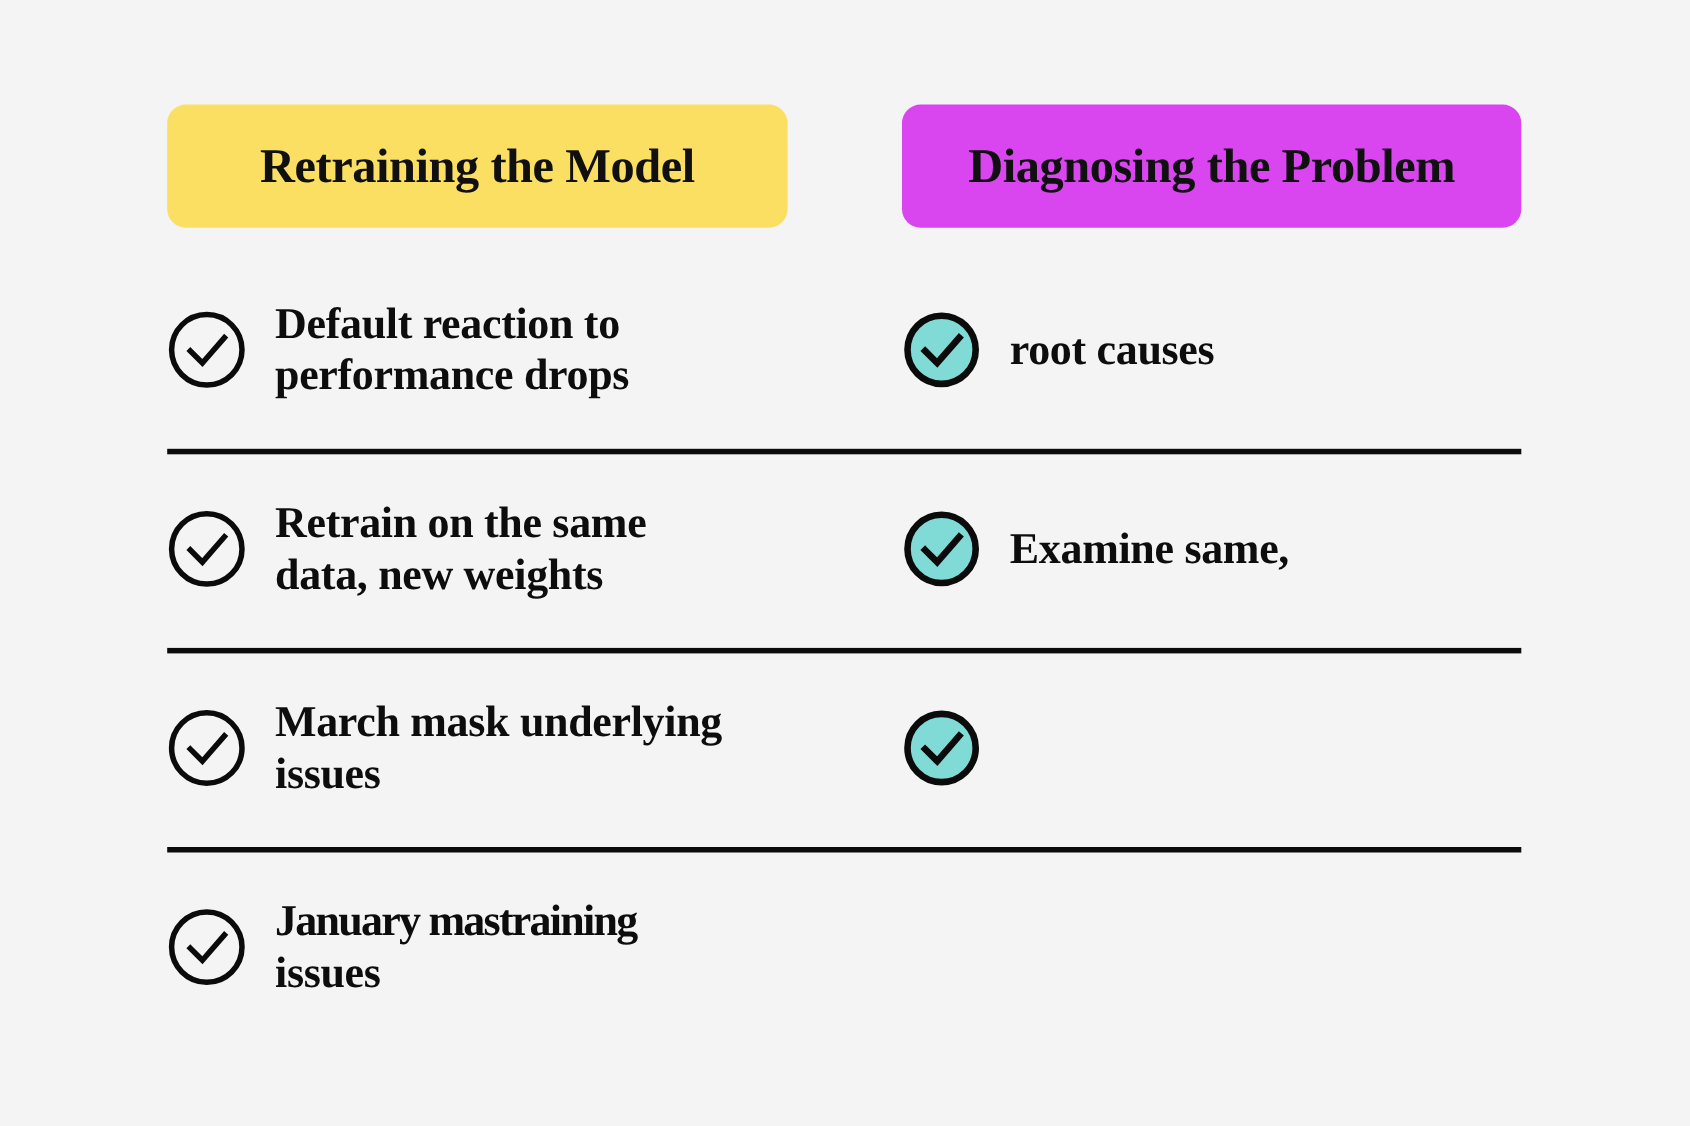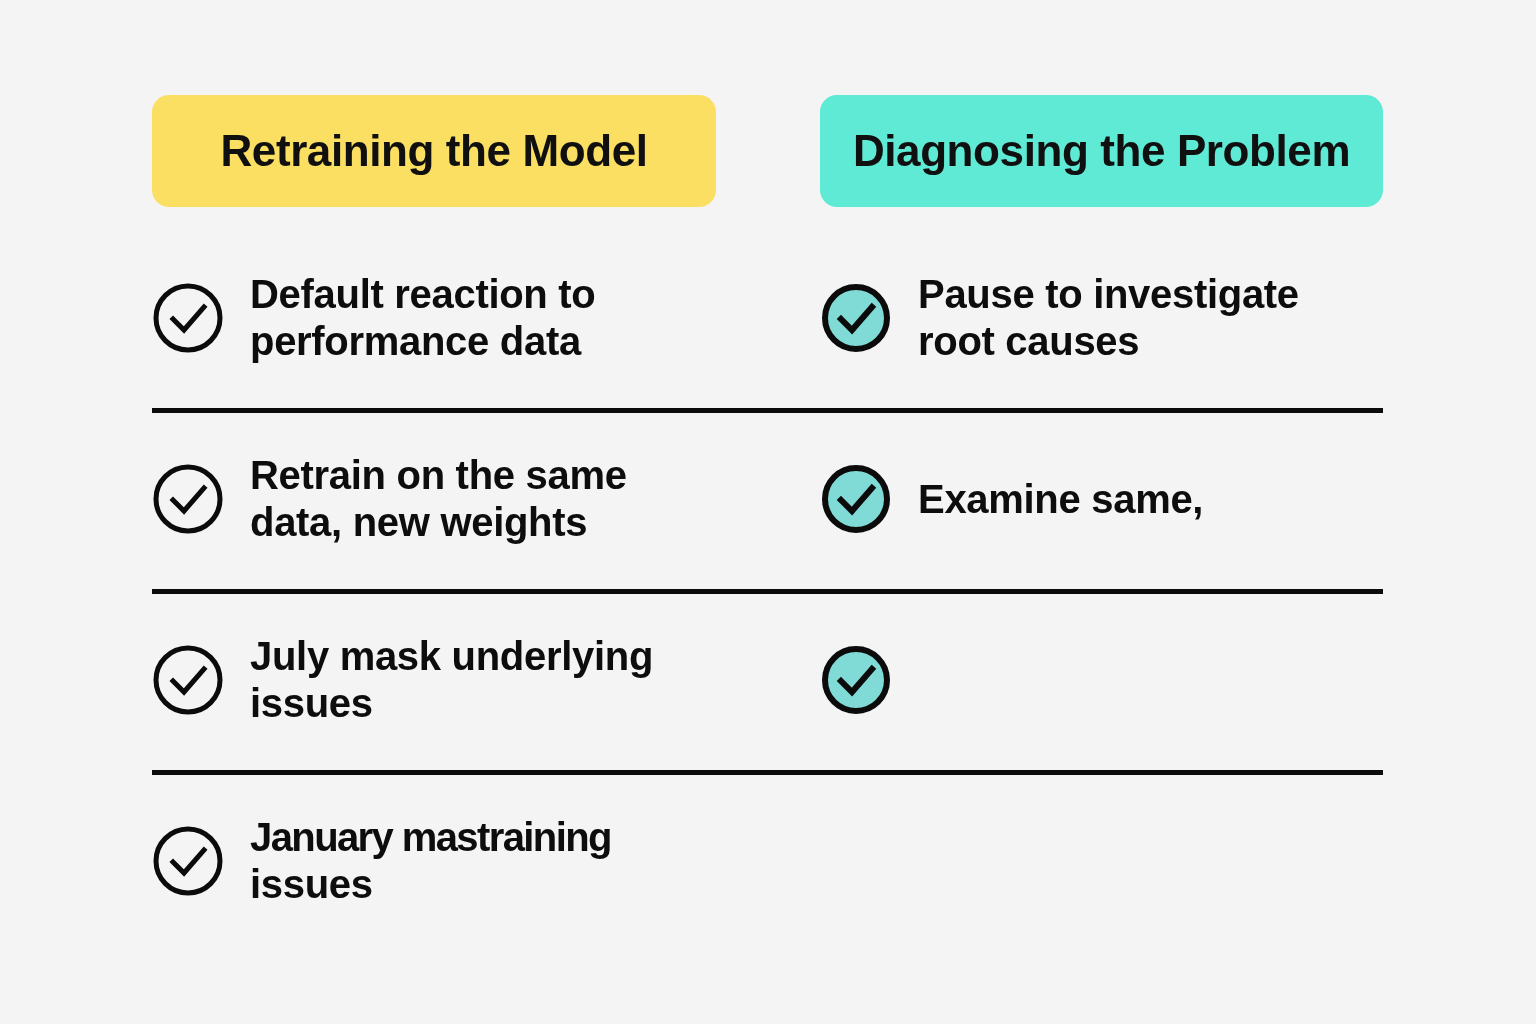--- a/index.html
+++ b/index.html
@@ -13,20 +13,21 @@
     background: #f4f4f4;
     font-family: "Liberation Sans", "DejaVu Sans", sans-serif;
     overflow: hidden;
   }
 
   .board {
     position: relative;
     width: 1536px;
     height: 1024px;
     box-sizing: border-box;
+    font-family: Liberation Serif, serif;
   }
 
   
   .headers {
     position: absolute;
     left: 152px;
     top: 95px;
     width: 1231px;
     height: 112px;
     display: flex;
@@ -39,21 +40,21 @@
     align-items: center;
     justify-content: center;
     box-sizing: border-box;
   }
   .pill-left {
     width: 564px;
     background: #fadf63;
   }
   .pill-right {
     width: 563px;
-    background: #5eead4;
+    background: #d946ef;
   }
   .pill-title {
     font-size: 44px;
     font-weight: 700;
     color: #101010;
     letter-spacing: -0.4px;
     white-space: nowrap;
     line-height: 1;
   }
 
@@ -142,32 +143,31 @@
     <div class="row">
       <div class="cell left-col">
         <span class="check">
           <svg viewBox="0 0 72 72" aria-hidden="true">
             <circle cx="36" cy="36" r="32" fill="none" stroke="#0b0b0b" stroke-width="5"></circle>
             <path d="M21 37 L32 48 L52 25" fill="none" stroke="#0b0b0b" stroke-width="5" stroke-linecap="square" stroke-linejoin="miter"></path>
           </svg>
         </span>
         <span class="item-text">
           <span class="l1">Default reaction to</span>
-          <span class="l2">performance data</span>
+          <span class="l2">performance drops</span>
         </span>
       </div>
       <div class="cell right-col">
         <span class="check">
           <svg viewBox="0 0 72 72" aria-hidden="true">
             <circle cx="36" cy="36" r="31" fill="#80dad5" stroke="#0b0b0b" stroke-width="6"></circle>
             <path d="M21 37 L32 48 L52 25" fill="none" stroke="#0b0b0b" stroke-width="6" stroke-linecap="square" stroke-linejoin="miter"></path>
           </svg>
         </span>
         <span class="item-text">
-          <span class="l1">Pause to investigate</span>
           <span class="l2">root causes</span>
         </span>
       </div>
     </div>
 
     <div class="row">
       <div class="cell left-col">
         <span class="check">
           <svg viewBox="0 0 72 72" aria-hidden="true">
             <circle cx="36" cy="36" r="32" fill="none" stroke="#0b0b0b" stroke-width="5"></circle>
@@ -194,21 +194,21 @@
 
     <div class="row">
       <div class="cell left-col">
         <span class="check">
           <svg viewBox="0 0 72 72" aria-hidden="true">
             <circle cx="36" cy="36" r="32" fill="none" stroke="#0b0b0b" stroke-width="5"></circle>
             <path d="M21 37 L32 48 L52 25" fill="none" stroke="#0b0b0b" stroke-width="5" stroke-linecap="square" stroke-linejoin="miter"></path>
           </svg>
         </span>
         <span class="item-text">
-          <span class="l1">July mask underlying</span>
+          <span class="l1">March mask underlying</span>
           <span class="l2">issues</span>
         </span>
       </div>
       <div class="cell right-col">
         <span class="check">
           <svg viewBox="0 0 72 72" aria-hidden="true">
             <circle cx="36" cy="36" r="31" fill="#80dad5" stroke="#0b0b0b" stroke-width="6"></circle>
             <path d="M21 37 L32 48 L52 25" fill="none" stroke="#0b0b0b" stroke-width="6" stroke-linecap="square" stroke-linejoin="miter"></path>
           </svg>
         </span>

